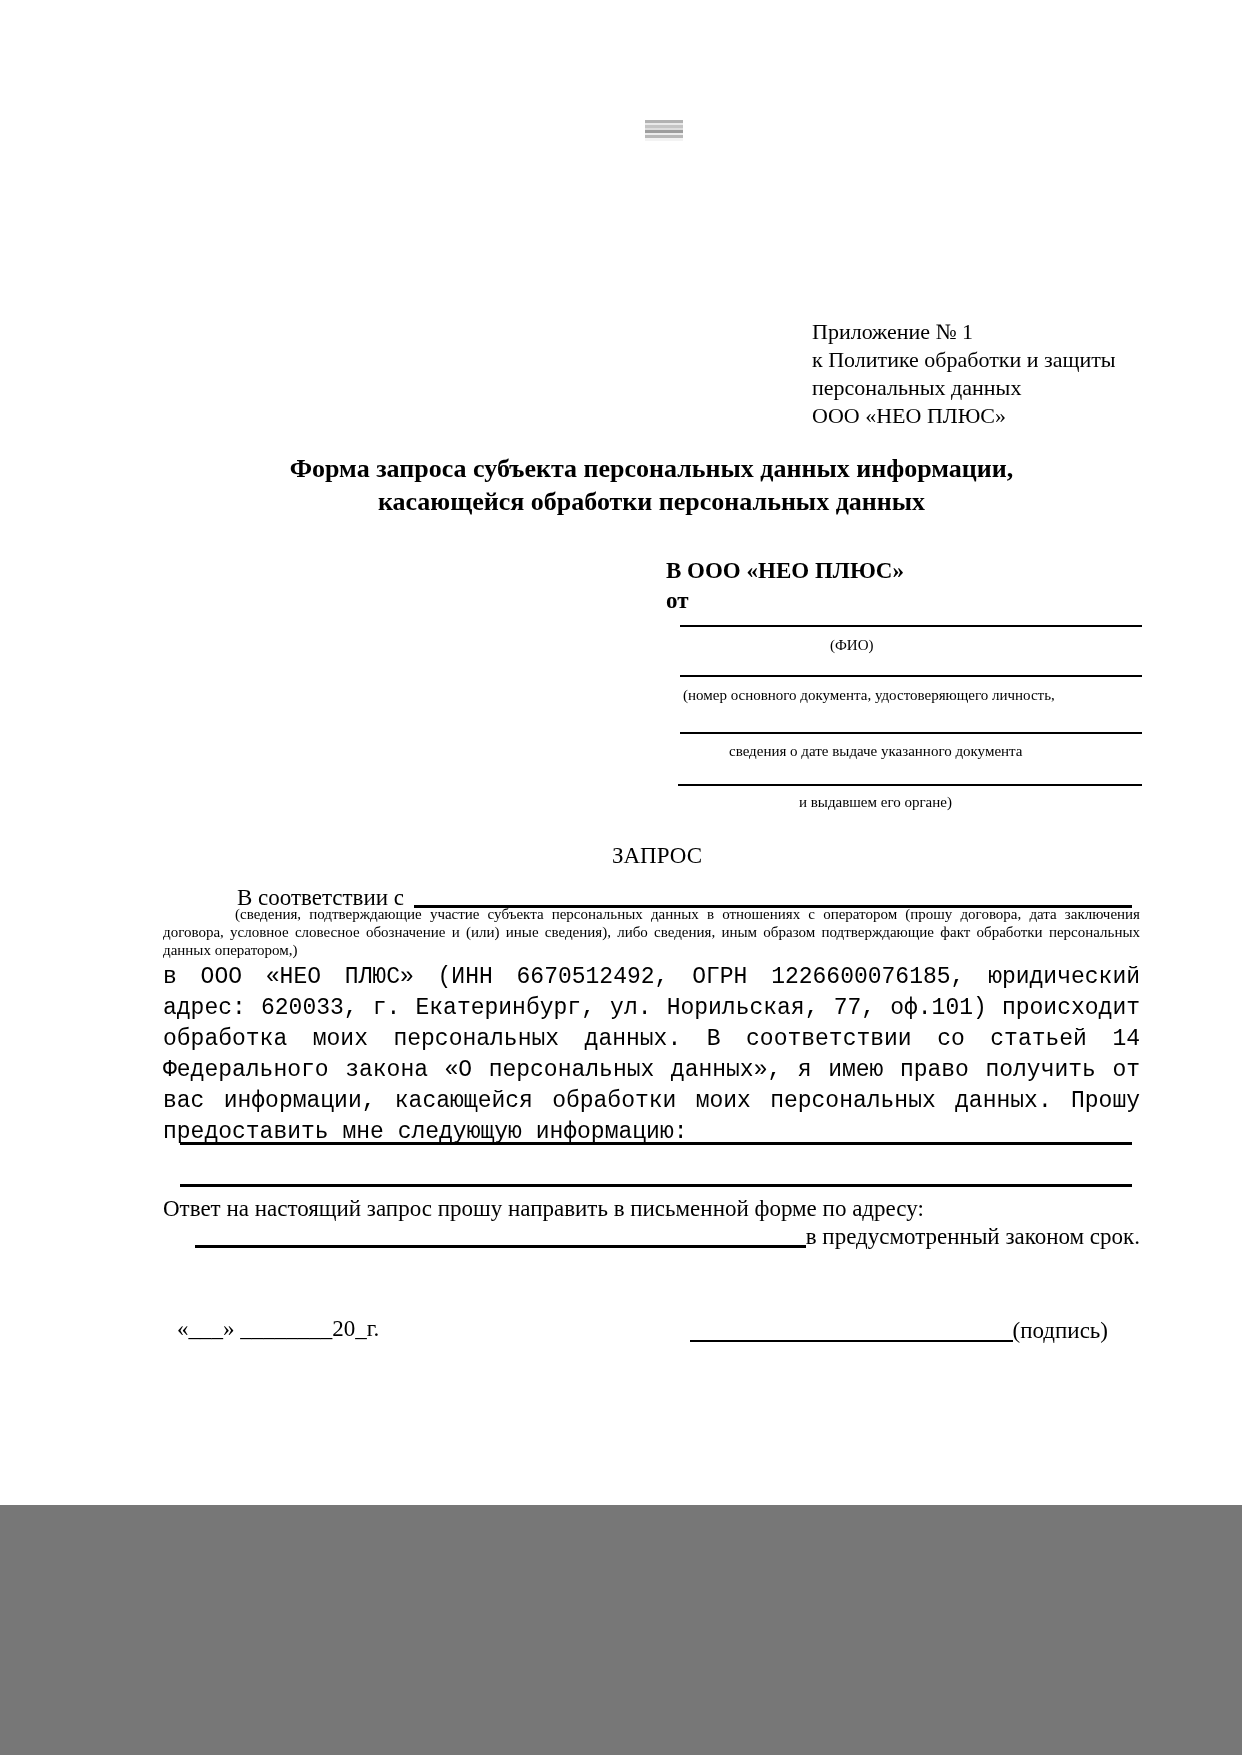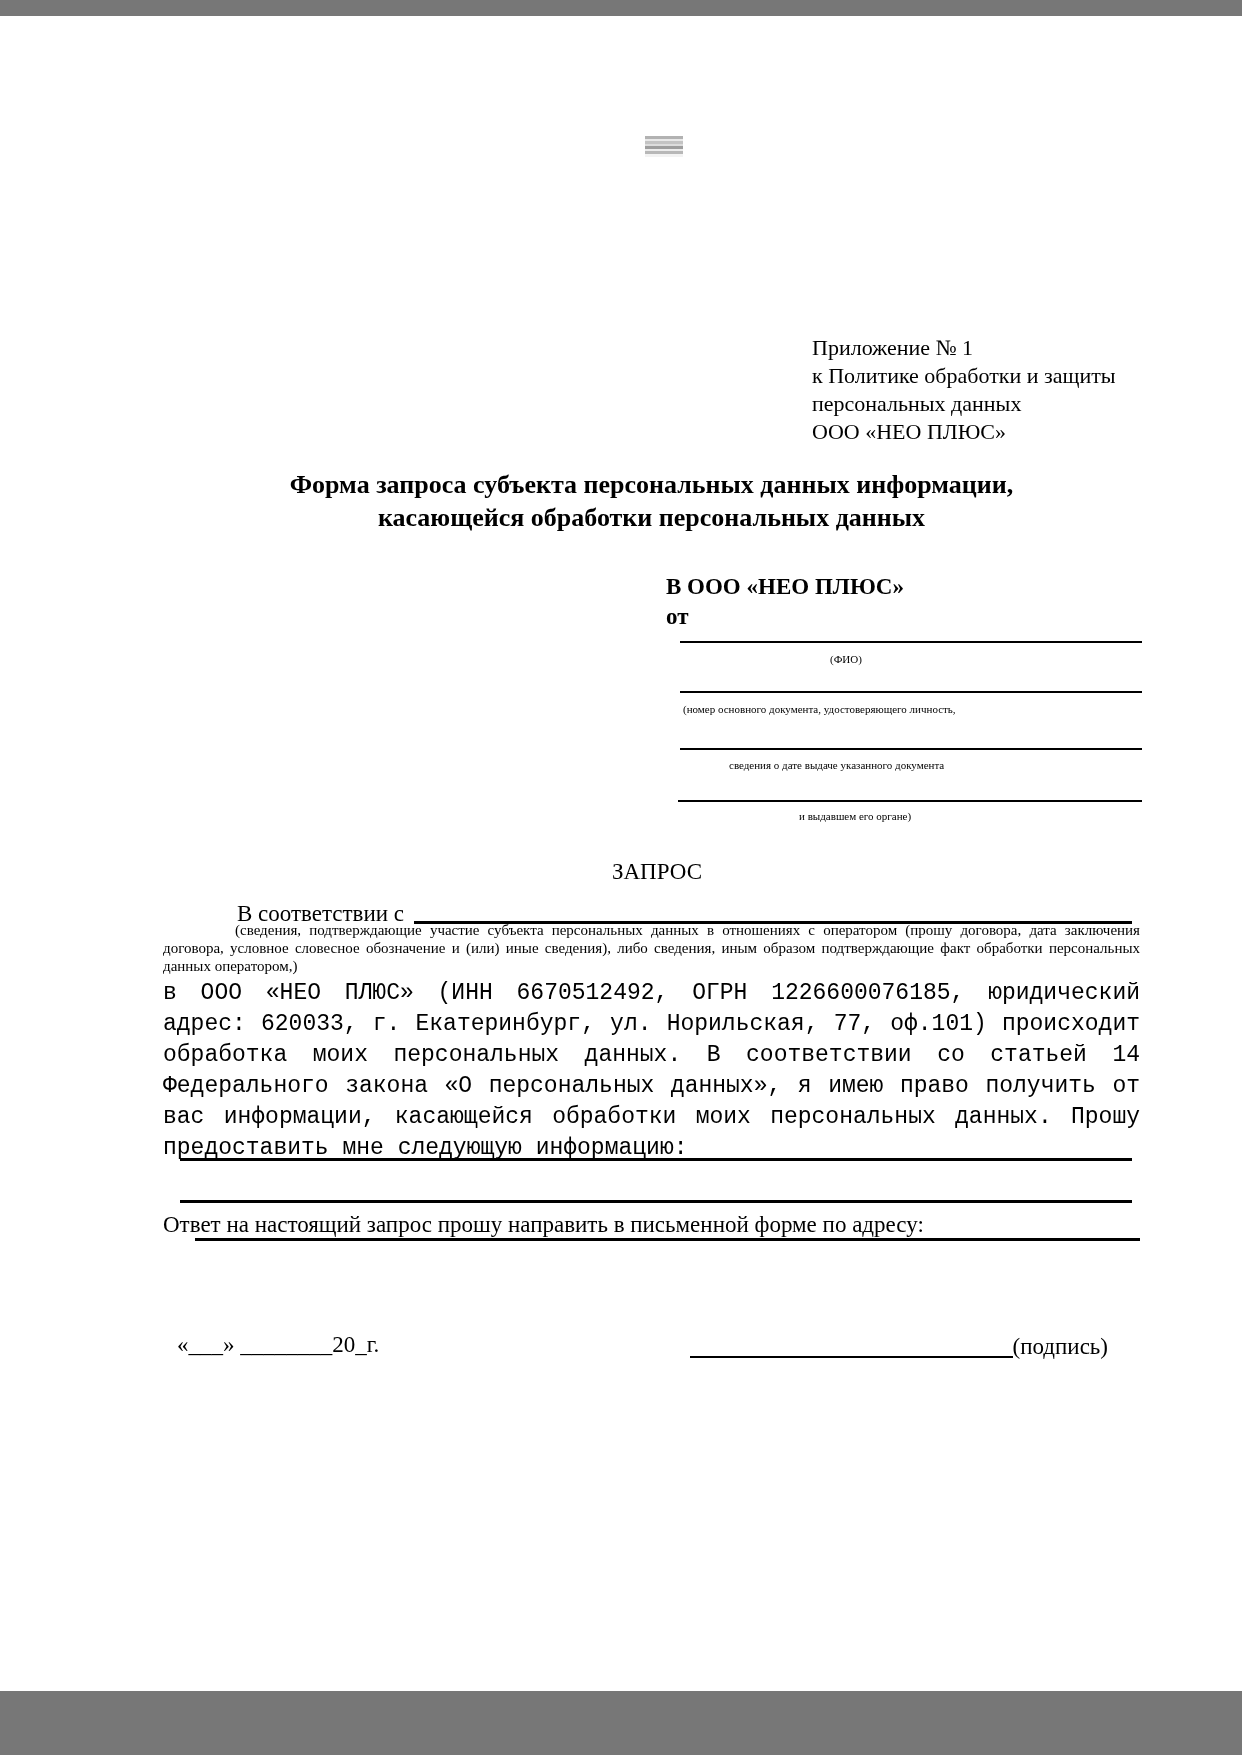--- a/index.html
+++ b/index.html
@@ -1,20 +1,20 @@
 <!DOCTYPE html>
 <html><head>
 <meta charset="utf-8">
 <style>
   html, body { margin: 0; padding: 0; background: #777; }
   .page {
     position: relative;
     width: 1242px;
-    height: 1675px;
-    margin: 16px auto;
+    height: 1505px;
+    margin: 0 auto;
     background: #ffffff;
     font-family: "Liberation Serif", "DejaVu Serif", serif;
     color: #000;
     overflow: hidden;
   }
   .abs { position: absolute; }
 
   
   .blur-logo {
     left: 645px; top: 120px; width: 38px; height: 21px;
@@ -32,21 +32,21 @@
     left: 163px; top: 452px; width: 977px;
     text-align: center; font-weight: bold;
     font-size: 26px; line-height: 33px;
   }
 
   .addressee { left: 666px; top: 556px; font-size: 23px; line-height: 30px; white-space: nowrap; font-weight: bold; }
 
   .rule  { height: 2px; background: #000; }
   .rule3 { height: 3px; background: #000; }
 
-  .fld-label { font-size: 11px; white-space: nowrap; text-align: right; }
+  .fld-label { font-size: 15px; white-space: nowrap; text-align: right; }
 
   .zapros { left: 163px; top: 843px; width: 988px; text-align: center; font-size: 23px; }
 
   .intro-row { left: 237px; top: 883px; width: 895px; display: flex; font-size: 23px; line-height: 30px; }
   .intro-row .fill { flex: 1; border-bottom: 3px solid #000; margin: 0 0 5px 10px; }
 
   .fine-print {
     left: 163px; top: 905px; width: 977px;
     font-size: 15px; line-height: 18px;
     text-align: justify; text-indent: 72px;
@@ -121,20 +121,21 @@
 
   <div class="abs body-par">в ООО «НЕО ПЛЮС» (ИНН 6670512492, ОГРН 1226600076185, юридический адрес: 620033, г. Екатеринбург, ул. Норильская, 77, оф.101) происходит обработка моих персональных данных. В соответствии со статьей 14 Федерального закона «О персональных данных», я имею право получить от вас информации, касающейся обработки моих персональных данных. Прошу предоставить мне следующую информацию:</div>
 
   <div class="abs rule3 blank1"></div>
   <div class="abs rule3 blank2"></div>
 
   <div class="abs resp1">Ответ на настоящий запрос прошу направить в письменной форме по адресу:</div>
 
   <div class="abs resp2">
     <span class="fill"></span>
+    <span class="txt">в предусмотренный законом срок.</span>
   </div>
 
   <div class="abs date-line">«___» ________20_г.</div>
 
   <div class="abs sig-row">
     <span class="sig-line"></span>
     <span class="txt">(подпись)</span>
   </div>
 
 </div>

